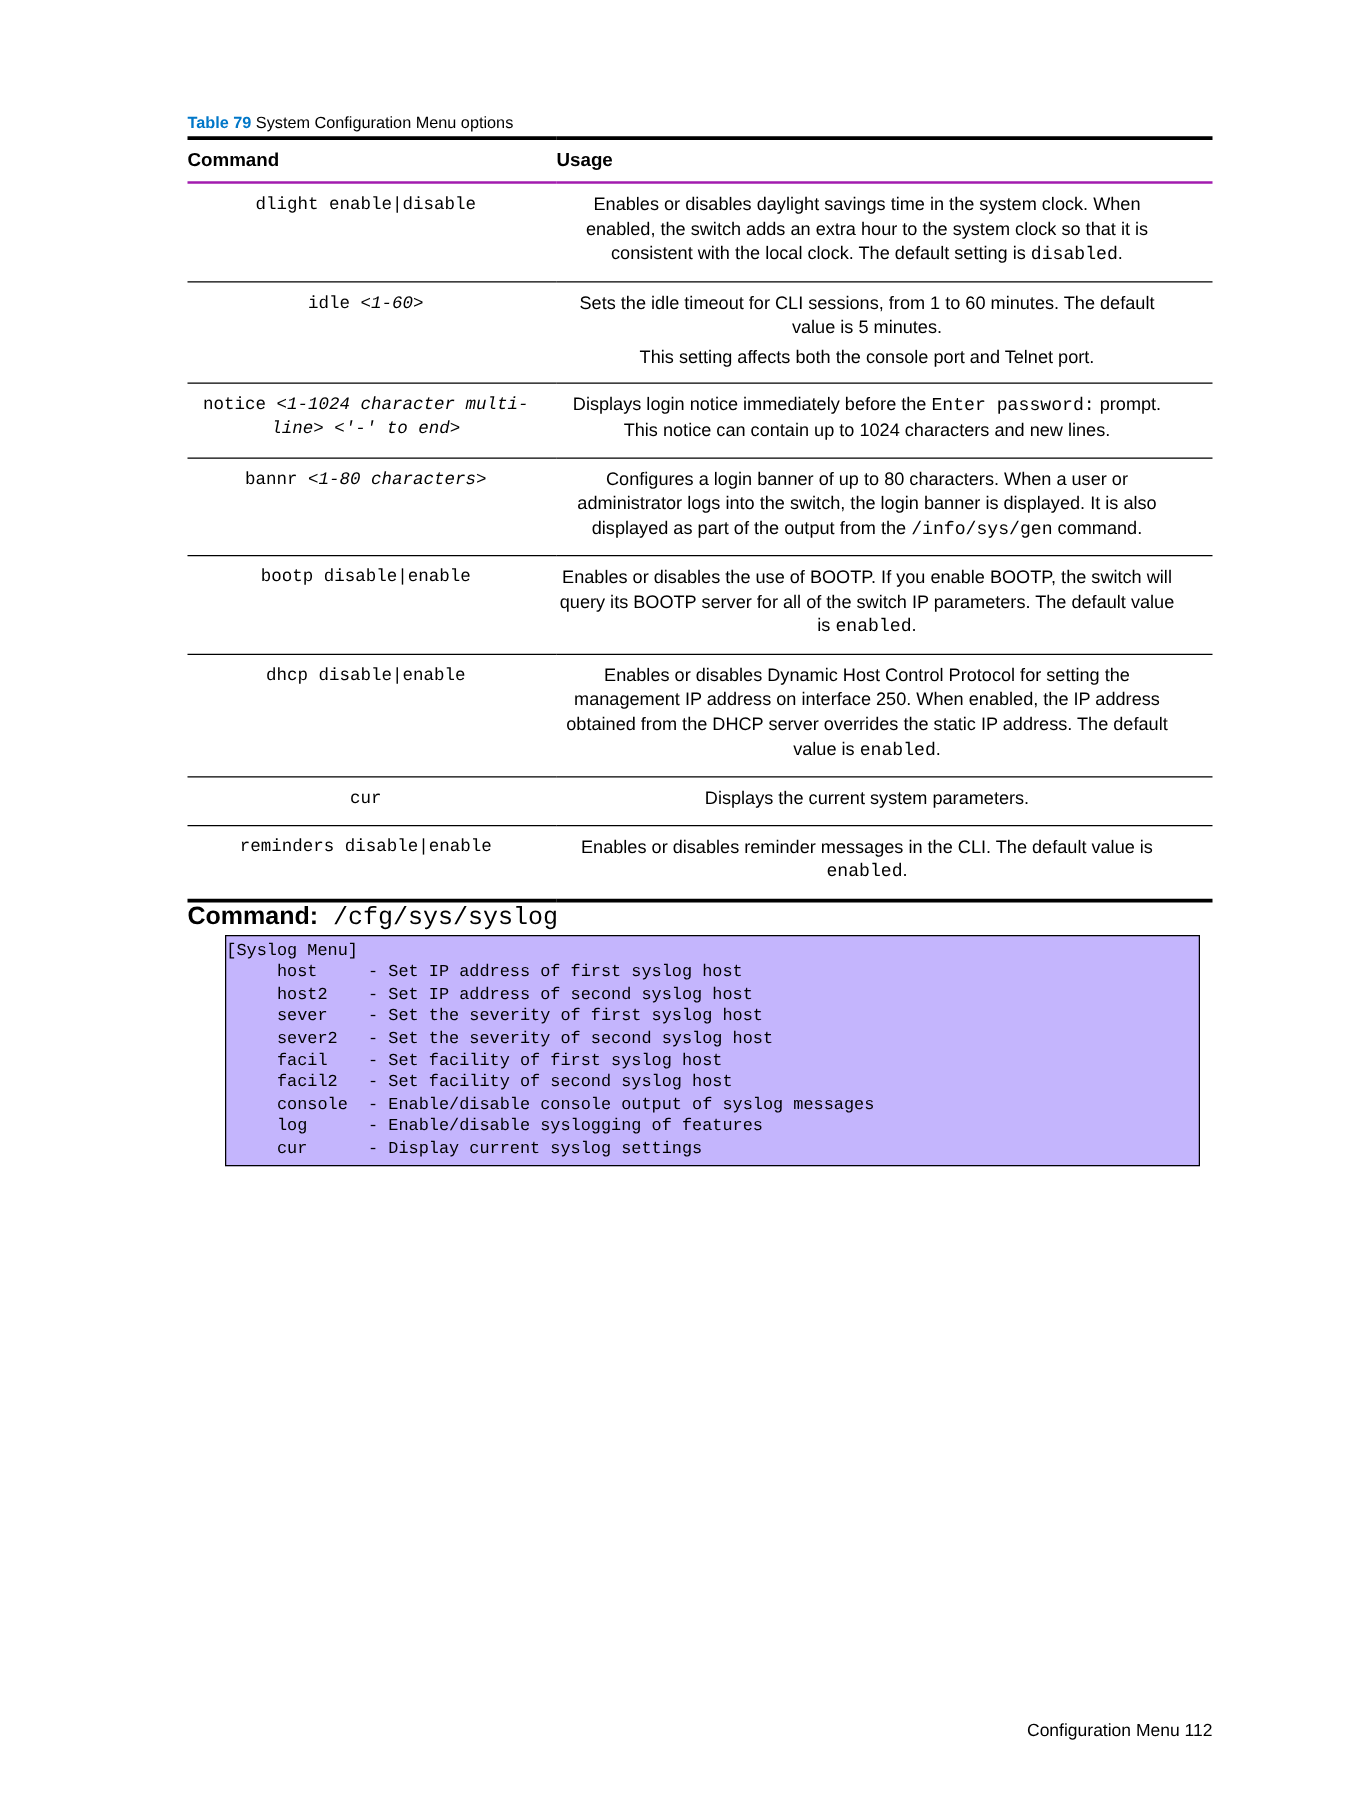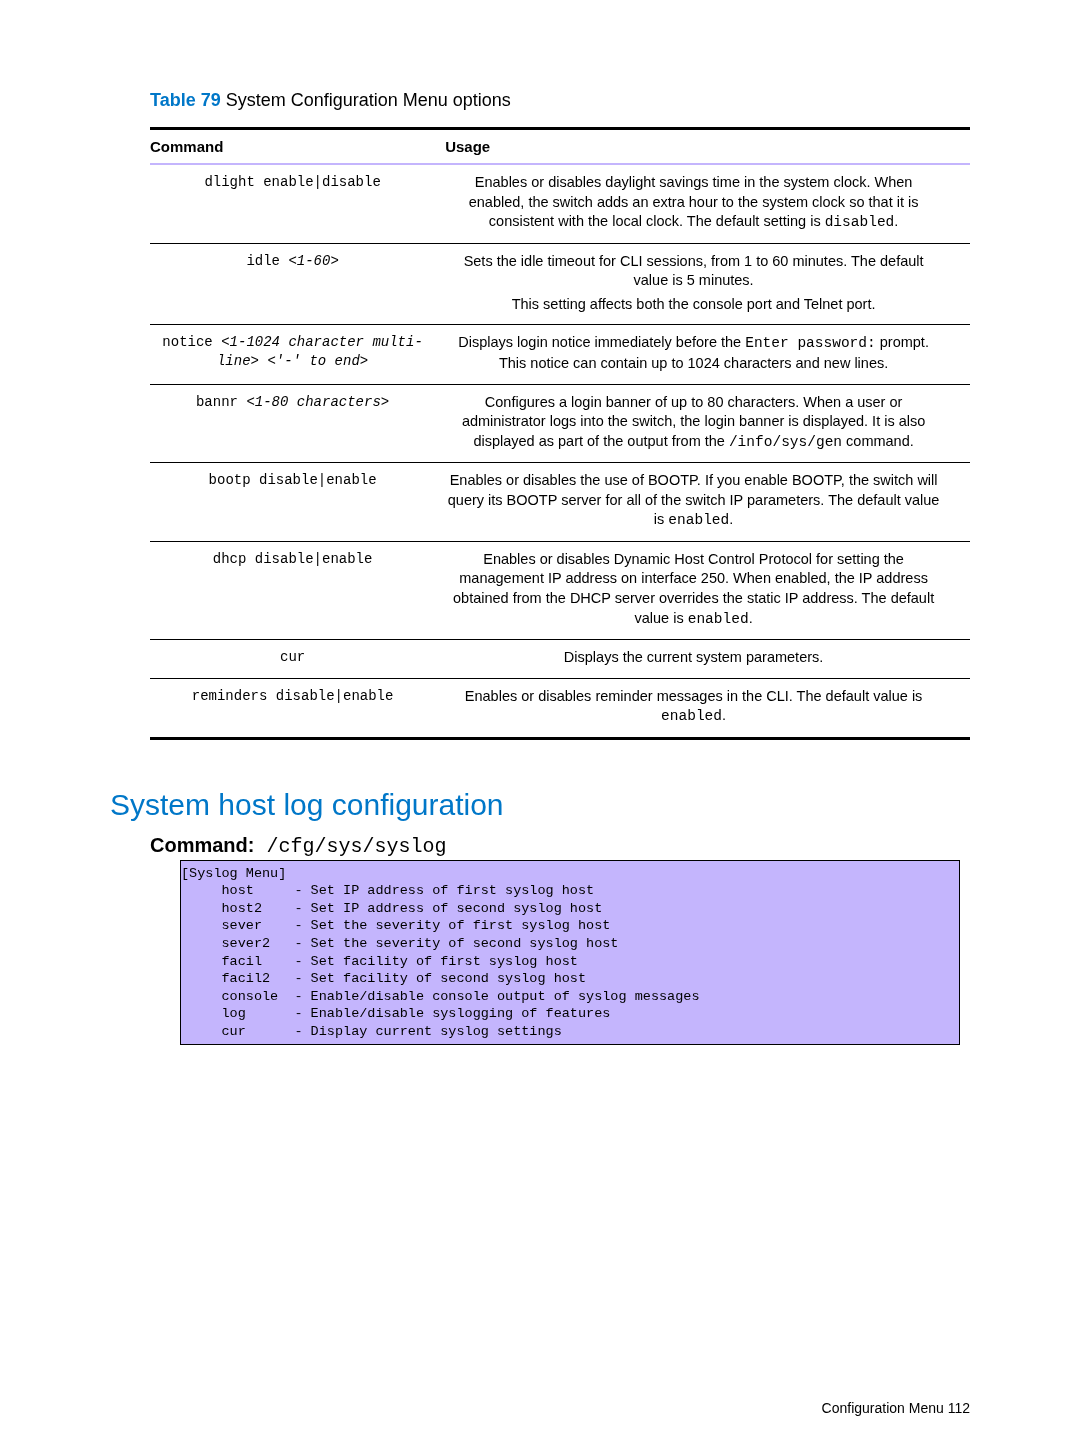--- a/index.html
+++ b/index.html
@@ -12,40 +12,40 @@
     height: 1440px;
     box-sizing: border-box;
   }
   .page {
     padding: 90px 110px 40px 110px;
     box-sizing: border-box;
     height: 100%;
     position: relative;
   }
   .table-caption {
-    font-size: 18px;
-    margin-bottom: 16px;
+    font-size: 13px;
+    margin-bottom: 4px;
     margin-left: 40px;
   }
   .table-caption .label {
     color: #0077c8;
     font-weight: 600;
   }
   .table-caption .text {
     color: #000;
   }
   table.config {
     border-collapse: collapse;
     width: 100%;
     margin-left: 40px;
     width: calc(100% - 40px);
   }
   table.config thead tr {
     border-top: 3px solid #000;
-    border-bottom: 2px solid #c4b5fd;
+    border-bottom: 2px solid #a21caf;
   }
   table.config th {
     text-align: left;
     font-weight: 700;
     font-size: 15px;
     padding: 8px 10px 8px 0;
   }
   table.config th.col1 { width: 36%; }
   table.config tbody tr {
     border-bottom: 1px solid #000;
@@ -92,21 +92,21 @@
     font-family: "Courier New", monospace;
     font-size: 13.5px;
     padding: 4px 0;
     line-height: 1.3;
     white-space: pre;
     width: calc(100% - 80px);
     box-sizing: border-box;
   }
   .footer {
     position: absolute;
-    bottom: 24px;
+    bottom: 48px;
     right: 110px;
     font-size: 14px;
   }
   .italic { font-style: italic; }
 </style>
 </head>
 <body>
 
 <div class="page">
 
@@ -167,21 +167,20 @@
         </tr>
         <tr>
           <td class="cmd">reminders disable|enable</td>
           <td class="usage">
             <p>Enables or disables reminder messages in the CLI. The default value is <span class="mono">enabled</span>.</p>
           </td>
         </tr>
       </tbody>
   </table>
 
-  <h1 class="section">System host log configuration</h1>
 
   <div class="cmdline">
     <span class="label">Command:</span><span class="path"> /cfg/sys/syslog</span>
   </div>
 
   <div class="codebox">[Syslog Menu]
      host     - Set IP address of first syslog host
      host2    - Set IP address of second syslog host
      sever    - Set the severity of first syslog host
      sever2   - Set the severity of second syslog host

